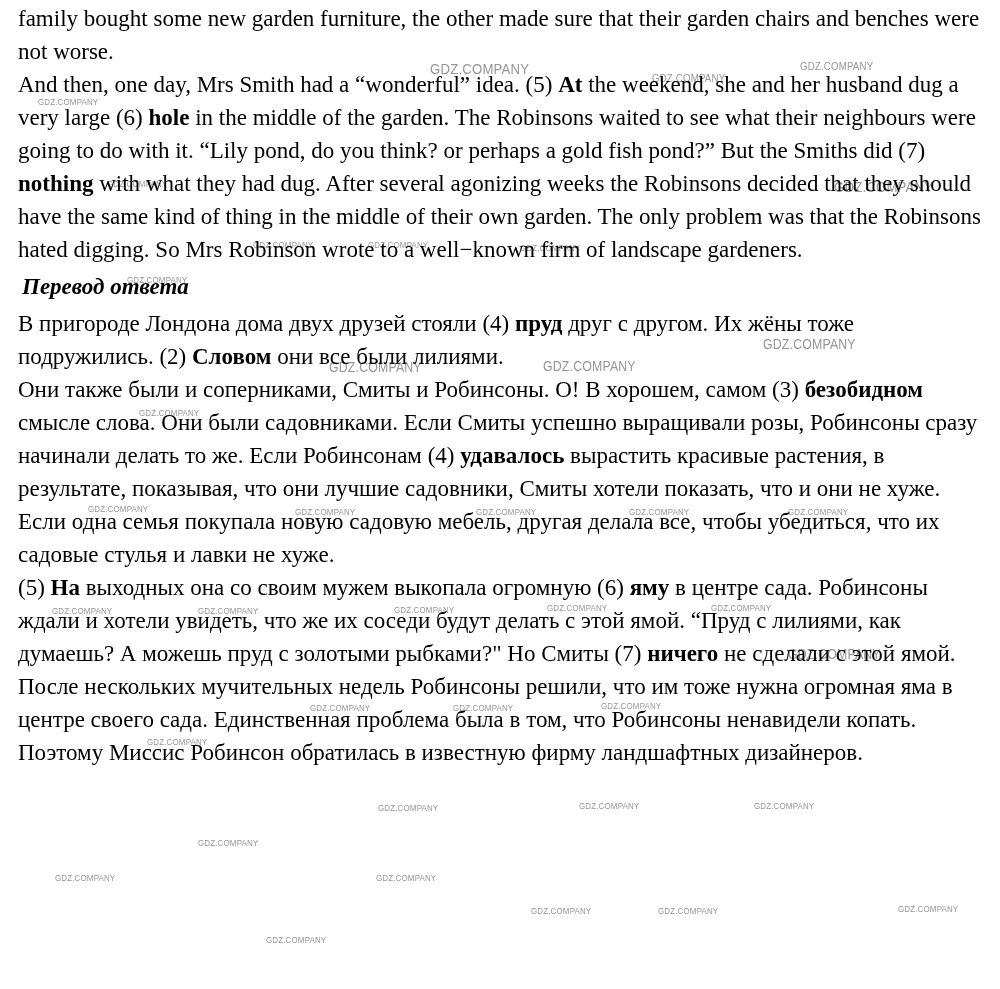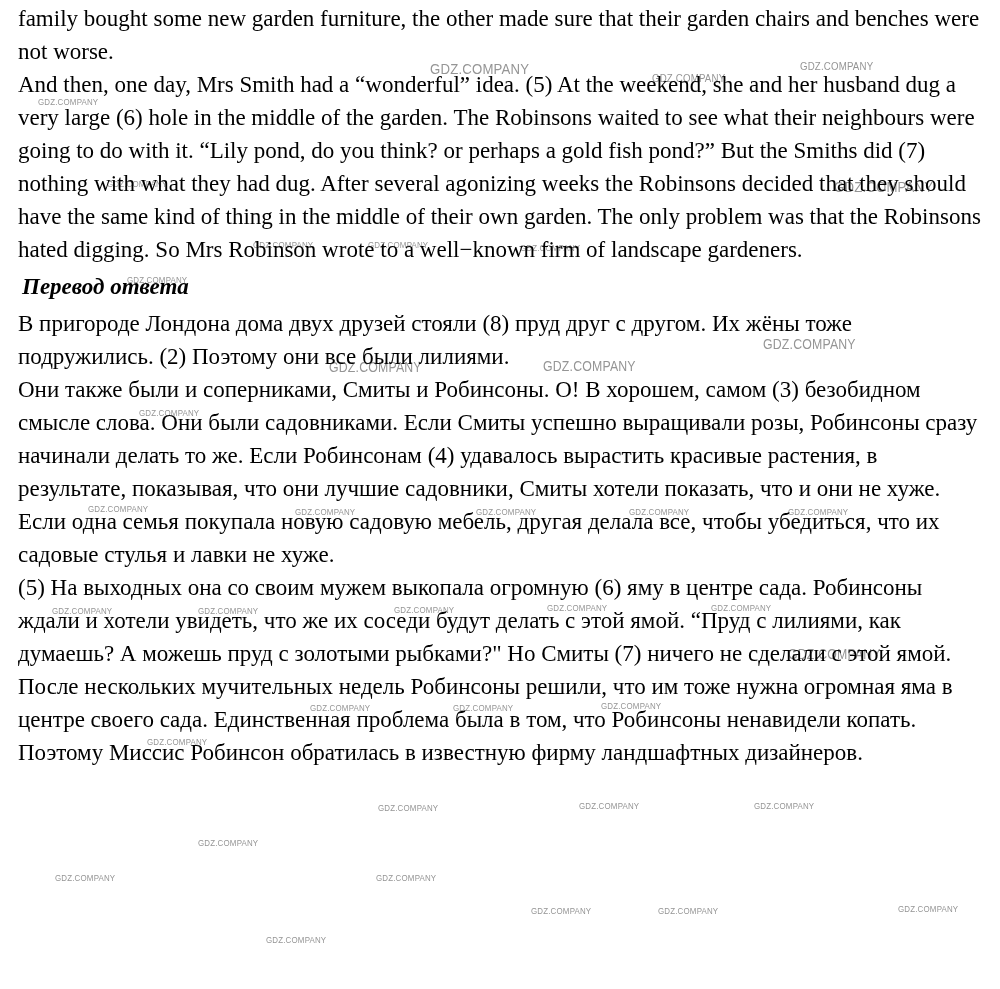--- a/index.html
+++ b/index.html
@@ -35,21 +35,21 @@
     padding: 2px 16px 0 18px;
   }
   .content p { margin: 0; }
   .heading {
     margin: 4px;
     font-size: 23px;
     line-height: 33px;
     font-weight: bold;
     font-style: italic;
   }
-  .b { font-weight: normal; margin-top: 32px; }
+  .b { font-weight: bold; margin-top: 32px; }
 </style>
 </head>
 <body>
 
 <div class="watermark-layer">
     <span class="wm" style="left: 430px; top: 52px; font-size: 15px; color: rgb(149, 149, 149);">GDZ.COMPANY</span>
     <span class="wm" style="left: 652px; top: 62px; font-size: 11px; color: rgb(149, 149, 149);">GDZ.COMPANY</span>
     <span class="wm" style="left: 800px; top: 50px; font-size: 11px; color: rgb(149, 149, 149);">GDZ.COMPANY</span>
     <span class="wm" style="left: 38px; top: 86px; font-size: 9px; color: rgb(149, 149, 149);">GDZ.COMPANY</span>
     <span class="wm" style="left: 107px; top: 168px; font-size: 9px; color: rgb(149, 149, 149);">GDZ.COMPANY</span>
@@ -86,16 +86,16 @@
     <span class="wm" style="left: 531px; top: 895px; font-size: 9px; color: rgb(149, 149, 149);">GDZ.COMPANY</span>
     <span class="wm" style="left: 658px; top: 895px; font-size: 9px; color: rgb(149, 149, 149);">GDZ.COMPANY</span>
     <span class="wm" style="left: 898px; top: 893px; font-size: 9px; color: rgb(149, 149, 149);">GDZ.COMPANY</span>
     <span class="wm" style="left: 266px; top: 924px; font-size: 9px; color: rgb(149, 149, 149);">GDZ.COMPANY</span>
   </div>
 
 <div class="content">
   <p><span>family bought some new garden furniture, the other made sure that their garden chairs and benches were not worse.</span></p>
   <p><span>And then, one day, Mrs Smith had a “wonderful” idea. (5) </span><span class="b">At</span><span> the weekend, she and her husband dug a very large (6) </span><span class="b">hole</span><span> in the middle of the garden. The Robinsons waited to see what their neighbours were going to do with it. “Lily pond, do you think? or perhaps a gold fish pond?” But the Smiths did (7) </span><span class="b">nothing</span><span> with what they had dug. After several agonizing weeks the Robinsons decided that they should have the same kind of thing in the middle of their own garden. The only problem was that the Robinsons hated digging. So Mrs Robinson wrote to a well−known firm of landscape gardeners.</span></p>
   <h2 class="heading">Перевод ответа</h2>
-  <p><span>В пригороде Лондона дома двух друзей стояли (8) </span><span class="b">пруд</span><span> друг с другом. Их жёны тоже подружились. (2) </span><span class="b">Поэтому</span><span> они все были лилиями.</span></p>
+  <p><span>В пригороде Лондона дома двух друзей стояли (4) </span><span class="b">пруд</span><span> друг с другом. Их жёны тоже подружились. (2) </span><span class="b">Словом</span><span> они все были лилиями.</span></p>
   <p><span>Они также были и соперниками, Смиты и Робинсоны. О! В хорошем, самом (3) </span><span class="b">безобидном</span><span> смысле слова. Они были садовниками. Если Смиты успешно выращивали розы, Робинсоны сразу начинали делать то же. Если Робинсонам (4) </span><span class="b">удавалось</span><span> вырастить красивые растения, в результате, показывая, что они лучшие садовники, Смиты хотели показать, что и они не хуже. Если одна семья покупала новую садовую мебель, другая делала все, чтобы убедиться, что их садовые стулья и лавки не хуже.</span></p>
   <p><span>(5) </span><span class="b">На</span><span> выходных она со своим мужем выкопала огромную (6) </span><span class="b">яму</span><span> в центре сада. Робинсоны ждали и хотели увидеть, что же их соседи будут делать с этой ямой. “Пруд с лилиями, как думаешь? А можешь пруд с золотыми рыбками?" Но Смиты (7) </span><span class="b">ничего</span><span> не сделали с этой ямой. После нескольких мучительных недель Робинсоны решили, что им тоже нужна огромная яма в центре своего сада. Единственная проблема была в том, что Робинсоны ненавидели копать. Поэтому Миссис Робинсон обратилась в известную фирму ландшафтных дизайнеров.</span></p>
 </div>
 
 </body></html>

